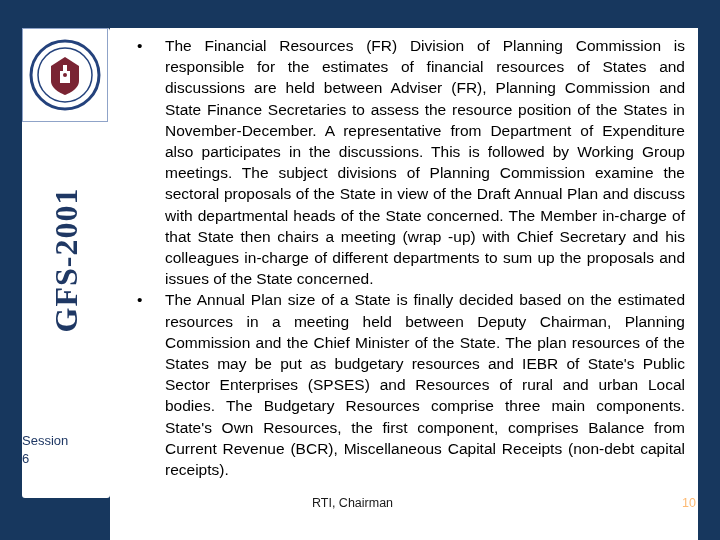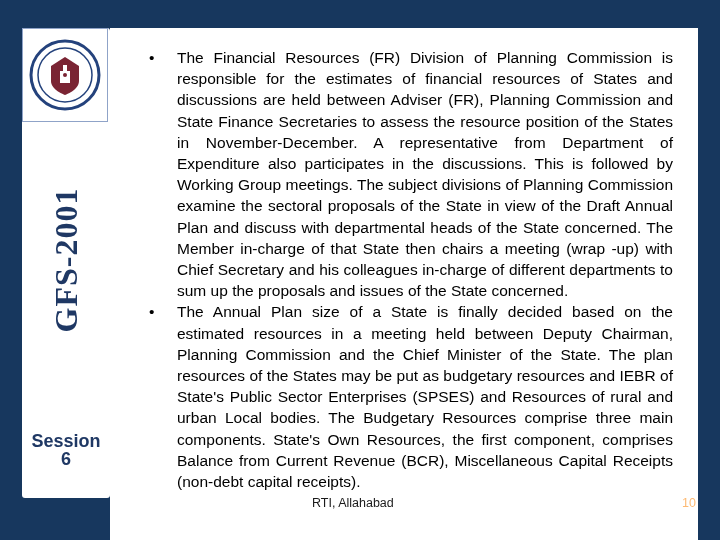--- a/index.html
+++ b/index.html
@@ -54,40 +54,39 @@
     font-weight: bold;
     font-size: 32px;
     letter-spacing: 1px;
     color: #1F3864;
   }
   .session {
     position: absolute;
     left: 0;
     top: 404px;
     width: 88px;
-    text-align: center;
-    font-weight: bold;
-    font-size: 18px;
+    font-weight: normal;
+    font-size: 13px;
     line-height: 18px;
     color: #1F3864;
   }
   
   .content {
     position: absolute;
     left: 122px;
     top: 30px;
     width: 568px;
     color: #000000;
     font-size: 15.5px;
     line-height: 21.2px;
     text-align: justify;
     z-index: 2;
   }
   .content ul {
-    margin: 17px;
+    margin: 5px;
     padding: 0;
     list-style: none;
   }
   .content li {
     position: relative;
     padding-left: 38px;
   }
   .content li::before {
     content: "\2022";
     position: absolute;
@@ -136,16 +135,16 @@
     </div>
   </div>
 
   <div class="content">
     <ul>
       <li>The Financial Resources (FR) Division of Planning Commission is responsible for the estimates of financial resources of States and discussions are held between Adviser (FR), Planning Commission and State Finance Secretaries to assess the resource position of the States in November-December. A representative from Department of Expenditure also participates in the discussions. This is followed by Working Group meetings. The subject divisions of Planning Commission examine the sectoral proposals of the State in view of the Draft Annual Plan and discuss with departmental heads of the State concerned. The Member in-charge of that State then chairs a meeting (wrap -up) with Chief Secretary and his colleagues in-charge of different departments to sum up the proposals and issues of the State concerned.</li>
       <li>The Annual Plan size of a State is finally decided based on the estimated resources in a meeting held between Deputy Chairman, Planning Commission and the Chief Minister of the State. The plan resources of the States may be put as budgetary resources and IEBR of State's Public Sector Enterprises (SPSES) and Resources of rural and urban Local bodies. The Budgetary Resources comprise three main components. State's Own Resources, the first component, comprises Balance from Current Revenue (BCR), Miscellaneous Capital Receipts (non-debt capital receipts).</li>
     </ul>
   </div>
 
-  <span class="footer-text">RTI, Allahabad</span>
+  <span class="footer-text">RTI, Chairman</span>
   <span class="page-number">10</span>
 
 </div>
 
 </body></html>

